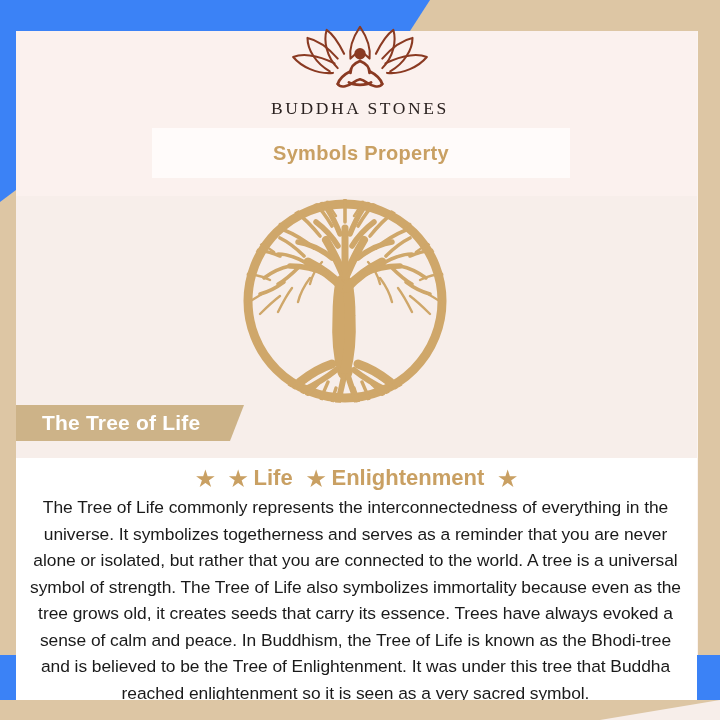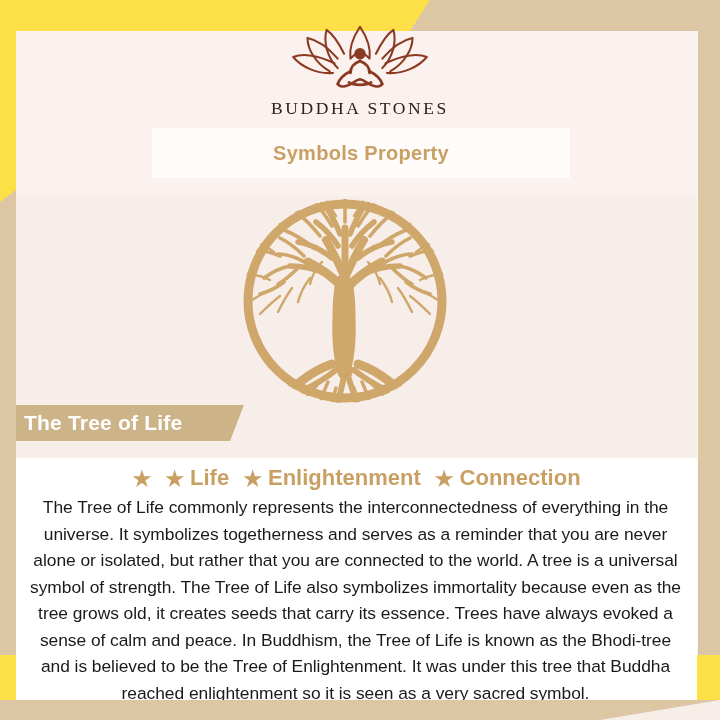--- a/index.html
+++ b/index.html
@@ -11,21 +11,21 @@
     height: 720px;
     overflow: hidden;
     font-family: "Liberation Sans", sans-serif;
     background: #faefec;
   }
 
   #page {
     position: relative;
     width: 720px;
     height: 720px;
-    background: #fde047;
+    background: #3b82f6;
     overflow: hidden;
   }
 
   
   .band-top-right {
     position: absolute;
     top: 0;
     left: 410px;
     width: 310px;
     height: 31px;
@@ -154,21 +154,21 @@
     left: 16px;
     top: 405px;
     width: 228px;
     height: 36px;
     background: #cdb388;
     clip-path: polygon(0 0, 100% 0, calc(100% - 14px) 100%, 0 100%);
     display: flex;
     align-items: center;
   }
   .name-tag-text {
-    margin-left: 8px;
+    margin-left: 26px;
     font-family: "Liberation Sans Narrow", "Liberation Sans", sans-serif;
     font-size: 21px;
     font-weight: bold;
     color: #ffffff;
     letter-spacing: 0.2px;
     text-align: center;
   }
 
   
   .content-card {
@@ -383,21 +383,20 @@
       <span class="keyword">
         <span class="star">★</span>
         <span>Life</span>
       </span>
       <span class="keyword">
         <span class="star">★</span>
         <span>Enlightenment</span>
       </span>
       <span class="keyword">
         <span class="star">★</span>
-        <span>Connection</span>
       </span>
     </div>
     <p class="body-copy">The Tree of Life commonly represents the interconnectedness of everything in the universe. It symbolizes togetherness and serves as a reminder that you are never alone or isolated, but rather that you are connected to the world. A tree is a universal symbol of strength. The Tree of Life also symbolizes immortality because even as the tree grows old, it creates seeds that carry its essence. Trees have always evoked a sense of calm and peace. In Buddhism, the Tree of Life is known as the Bhodi-tree and is believed to be the Tree of Enlightenment. It was under this tree that Buddha reached enlightenment so it is seen as a very sacred symbol.</p>
   </div>
 
   <div class="band-bottom"></div>
   <div class="band-bottom-notch"></div>
 
 </div>
 

